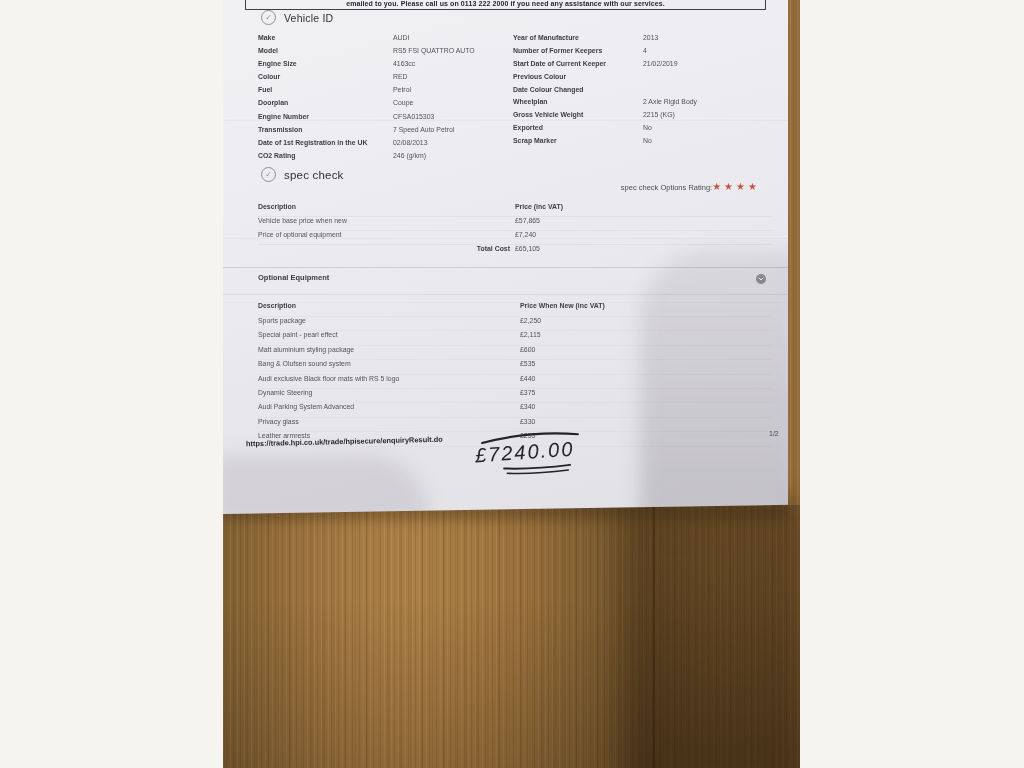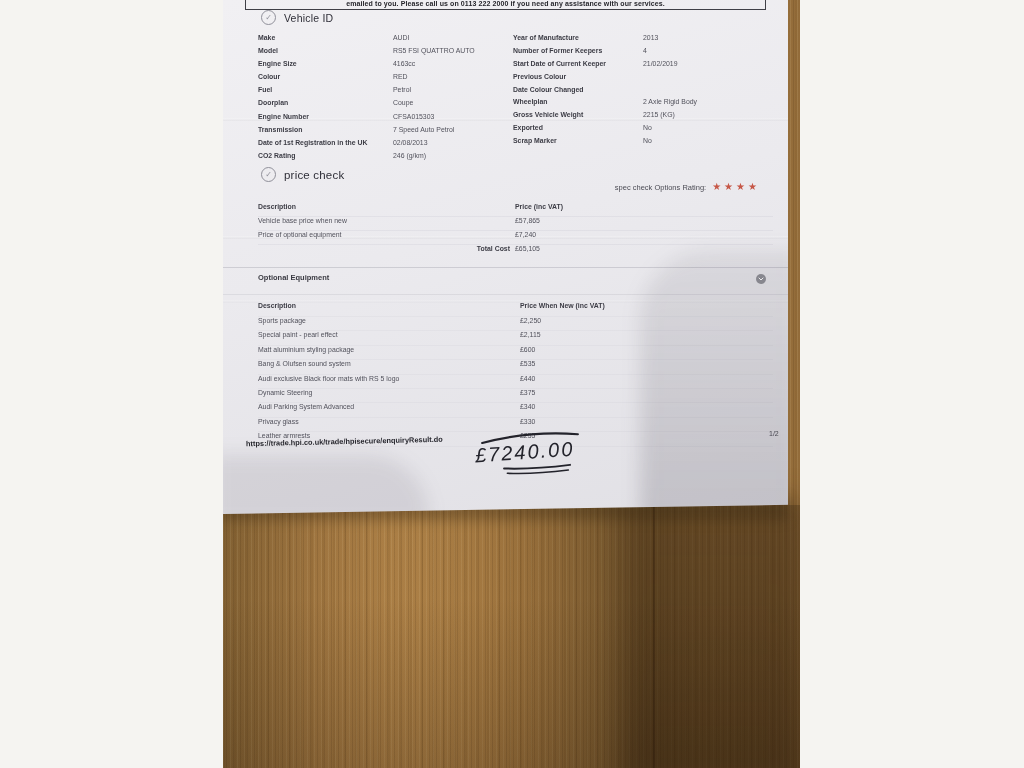--- a/index.html
+++ b/index.html
@@ -48,21 +48,21 @@
   .sec-title{font-size:10.5px;font-weight:normal;color:#2f2f38;letter-spacing:.2px;}
   .sec-title.big{font-size:11.5px;}
   
   .vid-col{position:absolute;}
   .vrow{display:flex;align-items:baseline;height:13.1px;}
   .vid-right .vrow{height:12.9px;}
   .vlabel{font-size:6.9px;font-weight:bold;color:#3c3c45;flex:0 0 135px;}
   .vid-right .vlabel{flex:0 0 130px;}
   .vvalue{font-size:6.9px;color:#51515b;white-space:nowrap;}
   
-  .rating{position:absolute;display:flex;align-items:center;gap:6px;}
+  .rating{position:absolute;display:flex;align-items:center;}
   .rating-label{font-size:7.5px;color:#4c4c55;}
   .stars{font-size:10px;color:#c65747;letter-spacing:3px;line-height:1;}
   
   .ptable{position:absolute;width:515px;}
   .prow{display:flex;align-items:baseline;height:13px;border-bottom:1px solid rgba(120,120,135,0.08);}
   .prow.head{font-weight:bold;}
   .prow .c1{flex:0 0 257px;font-size:6.9px;color:#51515b;}
   .prow.head .c1,.prow.head .c2{font-size:6.9px;color:#3c3c45;font-weight:bold;}
   .prow .c2{font-size:6.9px;color:#51515b;}
   .prow.total{border-bottom:none;}
@@ -203,21 +203,21 @@
         </div>
 
         <div class="vrow">
           <span class="vlabel">Scrap Marker</span>
           <span class="vvalue">No</span>
         </div>
       </div>
 
     <div class="sec-header" style="left:38px;top:167px">
       <span class="check-icon">✓</span>
-      <span class="sec-title big">price check</span>
+      <span class="sec-title big">spec check</span>
     </div>
 
     <div class="rating" style="right:28px;top:182px">
       <span class="rating-label">spec check Options Rating:</span>
       <span class="stars">★★★★</span>
     </div>
 
     <div class="ptable" style="left:35px;top:203px">
       <div class="prow head">
         <span class="c1">Description</span>

